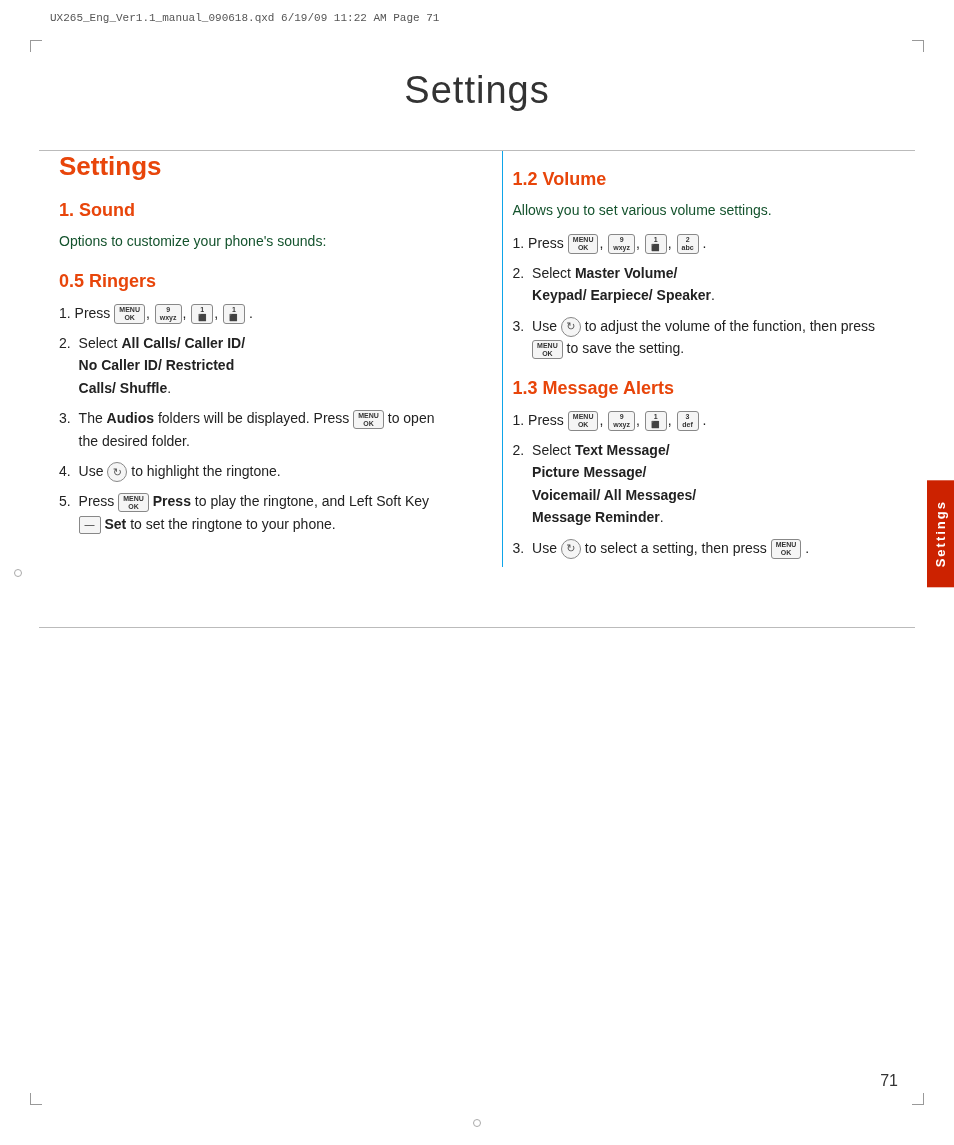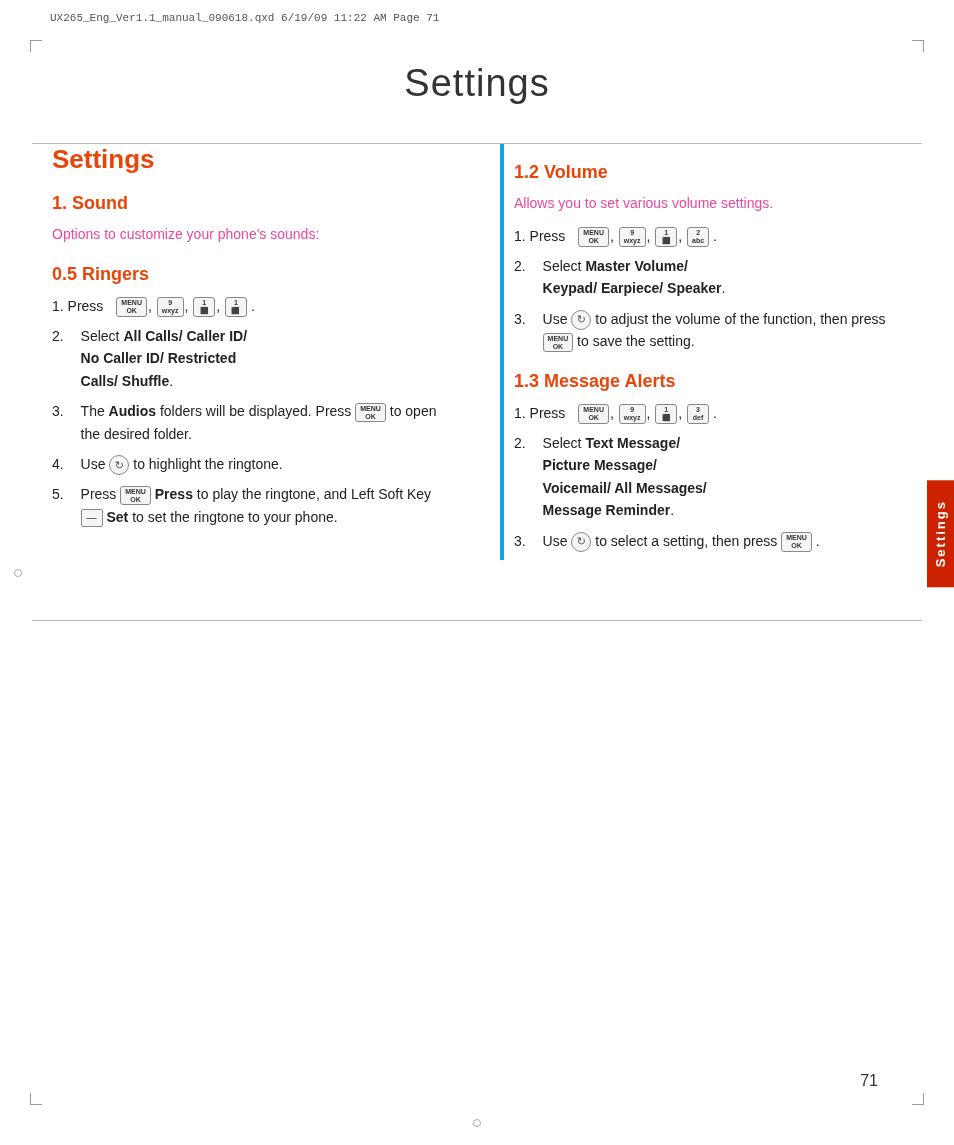--- a/index.html
+++ b/index.html
@@ -11,21 +11,21 @@
       font-family: 'Arial', sans-serif;
       font-size: 15px;
       color: #222;
       position: relative;
     }
 
     .page-wrapper {
       width: 954px;
       min-height: 1145px;
       position: relative;
-      padding: 2px;
+      padding: 9px;
     }
 
     
     .top-meta {
       position: absolute;
       top: 12px;
       left: 50px;
       right: 50px;
       font-size: 11px;
       color: #555;
@@ -98,21 +98,21 @@
     }
 
     .left-col {
       flex: 1;
       padding-right: 20px;
     }
 
     .right-col {
       flex: 1;
       padding-left: 10px;
-      border-left: 4px solid #0ea5e9;
+      border-left: 1px solid #0ea5e9;
     }
 
     
     .section-title {
       font-size: 26px;
       font-weight: bold;
       color: #e8450a;
       margin-bottom: 14px;
     }
 
@@ -120,32 +120,32 @@
       font-size: 18px;
       font-weight: bold;
       color: #e8450a;
       margin-top: 18px;
       margin-bottom: 10px;
     }
 
     .body-text {
       font-size: 14px;
       line-height: 1.55;
-      color: #ec4899;
+      color: #14532d;
       margin-bottom: 10px;
     }
 
     .step-item {
       font-size: 14px;
       line-height: 1.6;
       color: #222;
       margin-bottom: 8px;
       display: flex;
       align-items: flex-start;
-      gap: 13px;
+      gap: 4px;
     }
 
     .step-num {
       white-space: nowrap;
       flex-shrink: 0;
     }
 
     .step-content {
       flex: 1;
     }
@@ -235,21 +235,21 @@
       font-size: 13px;
       font-weight: bold;
       padding: 20px 6px;
       letter-spacing: 2px;
     }
 
     
     .page-number {
       position: absolute;
       bottom: 55px;
-      right: 76px;
+      right: 56px;
       font-size: 16px;
       color: #333;
     }
 
     
     .h-divider-top {
       border-top: 1px solid #bbb;
       margin: 0 30px;
       margin-top: 8px;
     }

